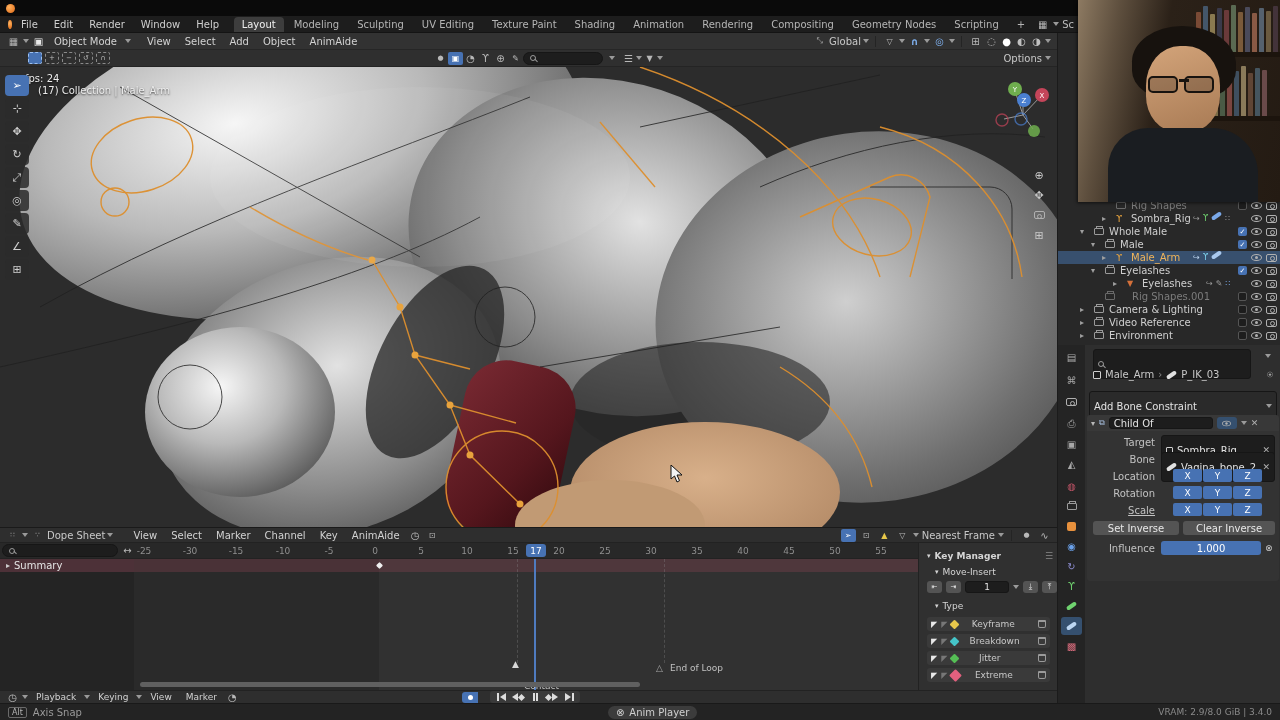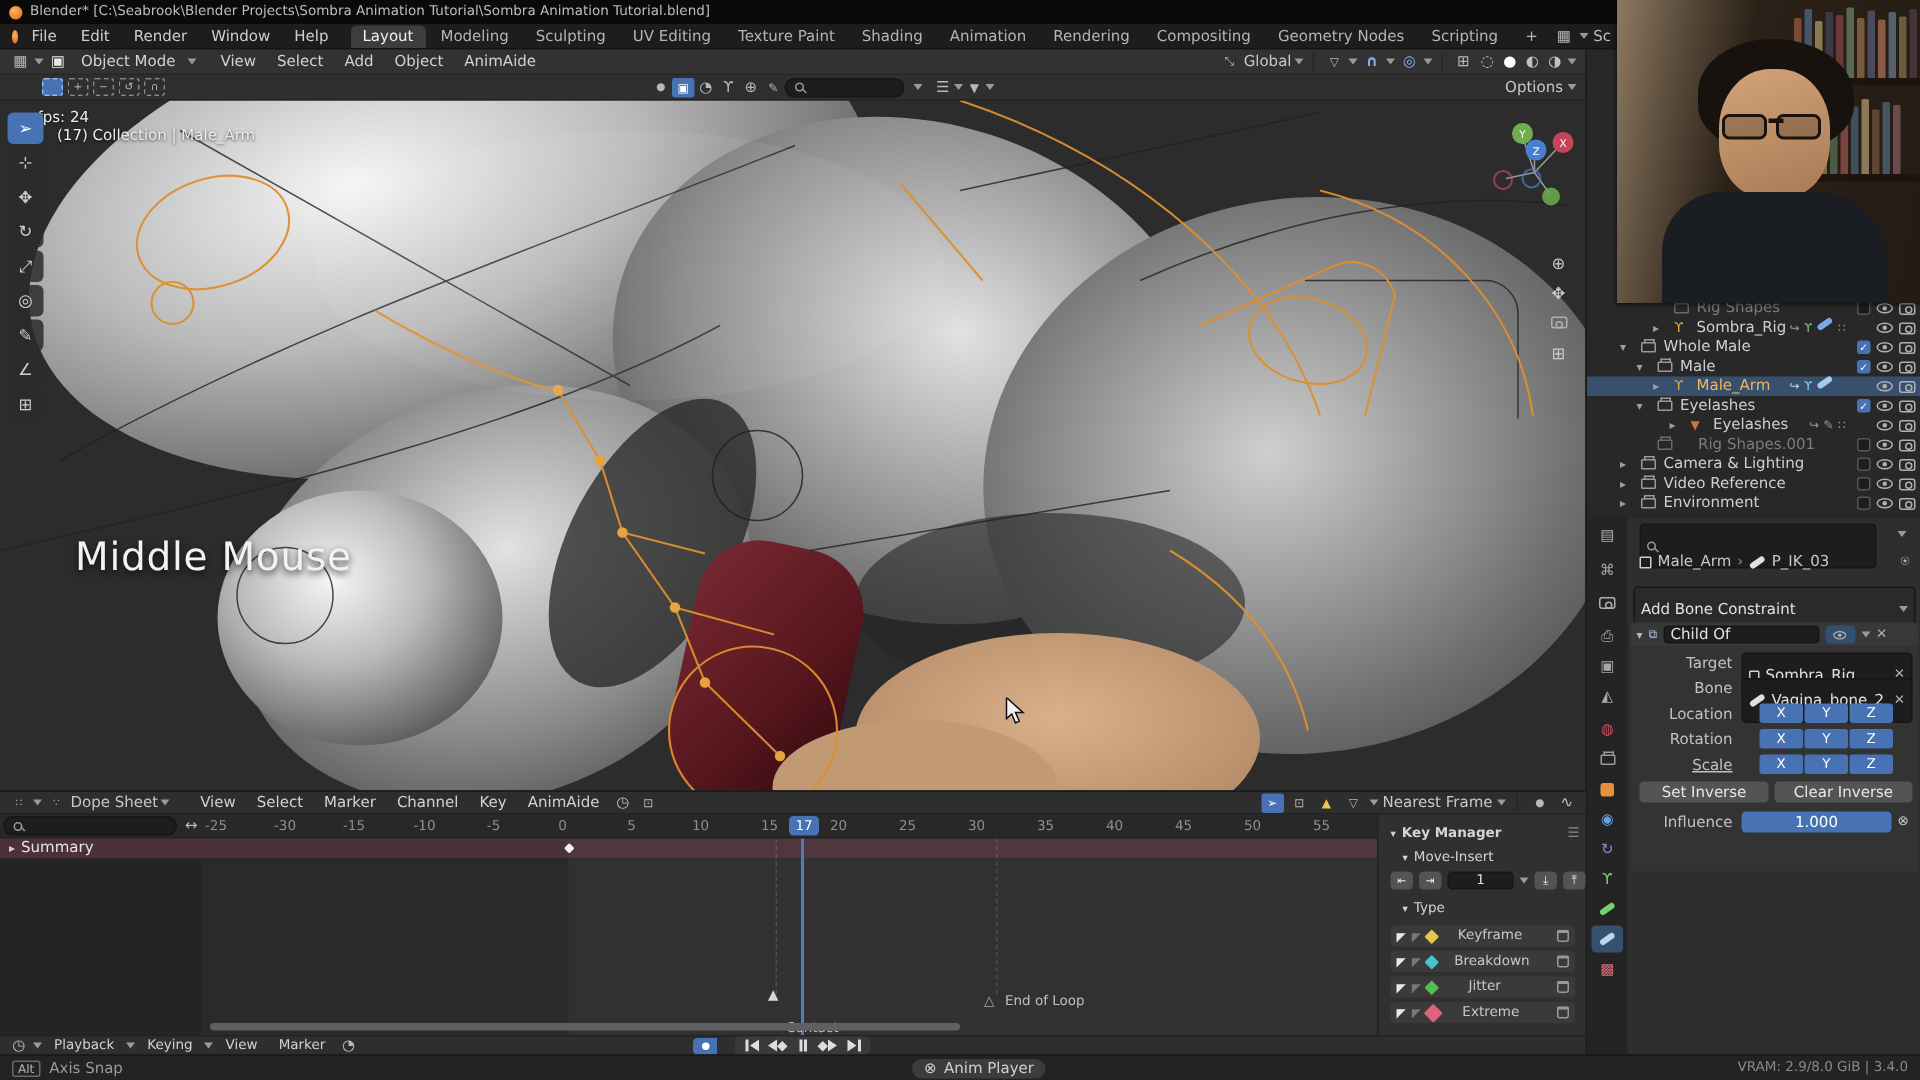--- a/index.html
+++ b/index.html
@@ -130,21 +130,20 @@
   .kbd { border:1px solid #6a6a6a; border-radius:2px; padding:0 3px; font-size:8px; color:#b5b5b5; }
   .badge-dark { background:#3c3c3c; border-radius:8px; padding:1px 8px; display:flex; gap:5px; align-items:center; color:#d0d0d0; }
 </style>
 </head>
 <body>
 
 <div class="app">
 
   <div class="abs titlebar">
     <span class="blogo"></span>
-    <span>Blender* [C:\Seabrook\Blender Projects\Sombra Animation Tutorial\Sombra Animation Tutorial.blend]</span>
   </div>
 
   <div class="abs topbar">
     <span class="blogo"></span>
     <span class="menu-item">File</span>
     <span class="menu-item">Edit</span>
     <span class="menu-item">Render</span>
     <span class="menu-item">Window</span>
     <span class="menu-item">Help</span>
     <span style="width:8px"></span>
@@ -340,21 +339,20 @@
       <circle cx="14" cy="43" r="6" fill="none" stroke="#c4455a" stroke-width="1.4" opacity="0.7"></circle>
       <circle cx="33" cy="42" r="6" fill="none" stroke="#4a7fd0" stroke-width="1.4" opacity="0.7"></circle>
       <circle cx="46" cy="54" r="6" fill="#6fae4e" opacity="0.85"></circle>
     </svg>
     <div class="abs gizmo-ic" style="left:1030px; top:102px;">⊕</div>
     <div class="abs gizmo-ic" style="left:1030px; top:122px;">✥</div>
     <div class="abs gizmo-ic" style="left:1030px; top:142px;"><span class="cam"></span></div>
     <div class="abs gizmo-ic" style="left:1030px; top:162px;">⊞</div>
 
     
-    <div class="abs screencast-label" style="left:50px; top:290px;">Middle Mouse</div>
     
 
     
     <svg class="abs" style="left:670px; top:398px;" width="14" height="18">
       <polygon points="1,0 1,14 4.5,11 7,17 9.5,15.7 7,10 12,10" fill="#f2f2f2" stroke="#111" stroke-width="1"></polygon>
     </svg>
   </div>
 
   <div class="abs outliner">
     <div class="ol-row dim" style="top:166px;">

